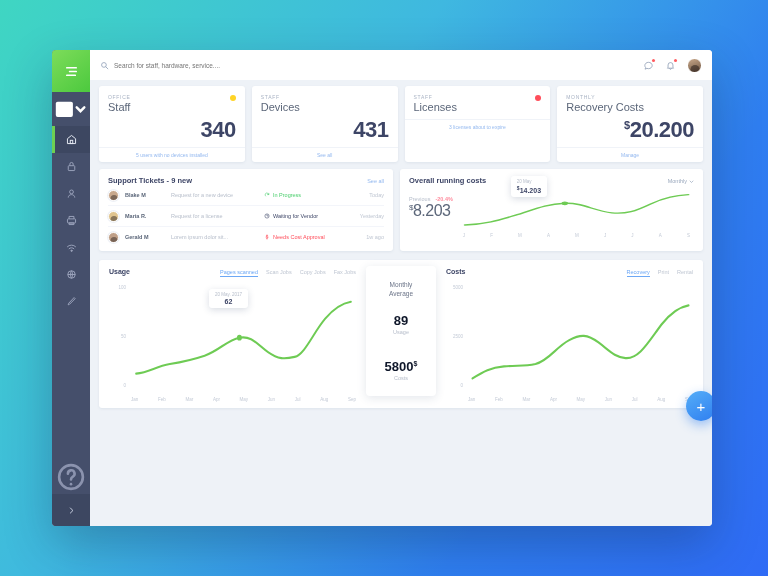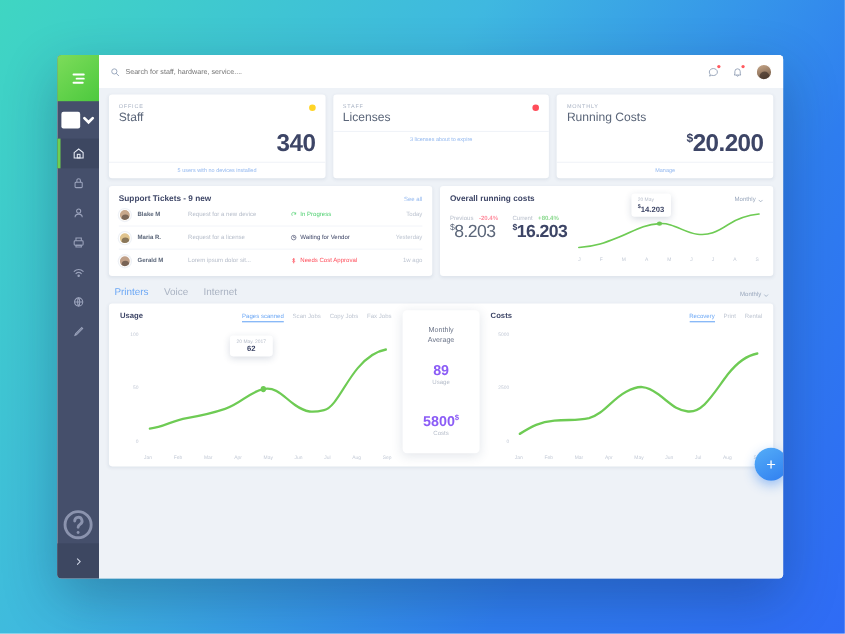--- a/index.html
+++ b/index.html
@@ -193,21 +193,21 @@
     position: absolute; left: 22px; right: 0; bottom: 0; display: flex;
     justify-content: space-between; font-size: 4.5px; color: #c3cad6;
   }
   .avg-card {
     width: 70px; flex-shrink: 0; margin: -2px 10px 0 10px; background: #fff;
     border-radius: 4px; box-shadow: 0 2px 10px rgba(40,60,100,.13);
     display: flex; flex-direction: column; align-items: center; justify-content: center;
     padding: 10px 0; height: 130px;
   }
   .avg-title { font-size: 6.5px; color: #6b7488; text-align: center; line-height: 1.35; }
-  .avg-big { font-size: 13px; font-weight: bold; color: #8b5cf6; margin-top: 14px; }
+  .avg-big { font-size: 13px; font-weight: bold; color: #0f172a; margin-top: 14px; }
   .avg-big .cur { font-size: 7px; vertical-align: super; }
   .avg-sub { font-size: 5.5px; color: #b6bdca; margin-top: 1px; }
   .avg-blk2 { margin-top: 10px; text-align: center; }
   .fab {
     position: absolute; right: -13px; bottom: -13px; width: 30px; height: 30px;
     border-radius: 50%; background: linear-gradient(150deg,#55aef8,#2f7ef0);
     box-shadow: 0 4px 11px rgba(47,126,240,.45);
     display: flex; align-items: center; justify-content: center;
     color: #fff; font-size: 15px; font-weight: 300; line-height: 1;
   }
@@ -323,34 +323,42 @@
         <div class="stat-card">
           <div class="stat-body">
             <div class="stat-label">OFFICE</div>
             <div class="stat-title">Staff</div>
             <span class="stat-dot" style="background:#ffd426"></span>
             <div class="stat-value">340</div>
           </div>
           <div class="stat-foot">5 users with no devices installed</div>
         </div>
 
+        <div class="stat-card">
+          <div class="stat-body">
+            <div class="stat-label">STAFF</div>
+            <div class="stat-title">Devices</div>
+            <div class="stat-value">431</div>
+          </div>
+          <div class="stat-foot">See all</div>
+        </div>
 
         <div class="stat-card">
           <div class="stat-body">
             <div class="stat-label">STAFF</div>
             <div class="stat-title">Licenses</div>
             <span class="stat-dot" style="background:#ff4d5a"></span>
           </div>
           <div class="stat-foot">3 licenses about to expire</div>
         </div>
 
         <div class="stat-card">
           <div class="stat-body">
             <div class="stat-label">MONTHLY</div>
-            <div class="stat-title">Running Costs</div>
+            <div class="stat-title">Recovery Costs</div>
             <div class="stat-value"><span class="cur">$</span><span>20.200</span></div>
           </div>
           <div class="stat-foot">Manage</div>
         </div>
       </div>
 
       <div class="mid-row">
 
         <div class="panel tickets">
           <div class="panel-head">
@@ -413,27 +421,20 @@
 
           <div class="costs-body">
             <div class="cost-figs">
               <div>
                 <div class="cost-head">
                   <span class="cost-name">Previous</span>
                   <span class="cost-pct" style="color:#ff8fa0">-20.4%</span>
                 </div>
                 <div class="cost-amt"><span class="cur">$</span><span>8.203</span></div>
               </div>
-              <div>
-                <div class="cost-head">
-                  <span class="cost-name">Current</span>
-                  <span class="cost-pct" style="color:#8bd98f">+80.4%</span>
-                </div>
-                <div class="cost-amt current"><span class="cur">$</span><span>16.203</span></div>
-              </div>
             </div>
 
             <div class="mini-chart">
               <svg viewBox="0 0 160 46" preserveAspectRatio="none" style="width:100%;height:40px;display:block">
                 <path d="M4,38 C18,37 26,33 38,27 C50,21 58,14 72,13 C84,12 92,22 104,24 C114,25.5 120,22 130,14 C140,6 148,4 156,3" fill="none" stroke="#6ecb54" stroke-width="1.6" stroke-linecap="round"></path>
                 <circle cx="72" cy="13" r="2.2" fill="#6ecb54"></circle>
               </svg>
               <div class="tooltip" style="left:52px; top:-16px;">
                 <div class="tt-date">20 May</div>
                 <div class="tt-val"><span class="cur">$</span><span>14.203</span></div>
@@ -448,33 +449,20 @@
                 <span>J</span>
                 <span>A</span>
                 <span>S</span>
               </div>
             </div>
           </div>
         </div>
       </div>
 
       <div class="bottom">
-        <div style="display:flex;align-items:center;justify-content:space-between;">
-          <div class="tabs">
-            <div class="tab active">Printers</div>
-            <div class="tab">Voice</div>
-            <div class="tab">Internet</div>
-          </div>
-          <div class="dropdown" style="margin-right:4px">
-            <span>Monthly</span>
-            <svg viewBox="0 0 10 10" fill="none" stroke="currentColor" stroke-width="1.4" stroke-linecap="round">
-                <path d="M2 4l3 3 3-3"></path>
-              </svg>
-          </div>
-        </div>
 
         <div class="big-panel">
 
           <div class="chart-col">
             <div class="chart-head">
               <div class="chart-title">Usage</div>
               <div class="chart-filters">
                 <span class="on">Pages scanned</span>
                 <span>Scan Jobs</span>
                 <span>Copy Jobs</span>

